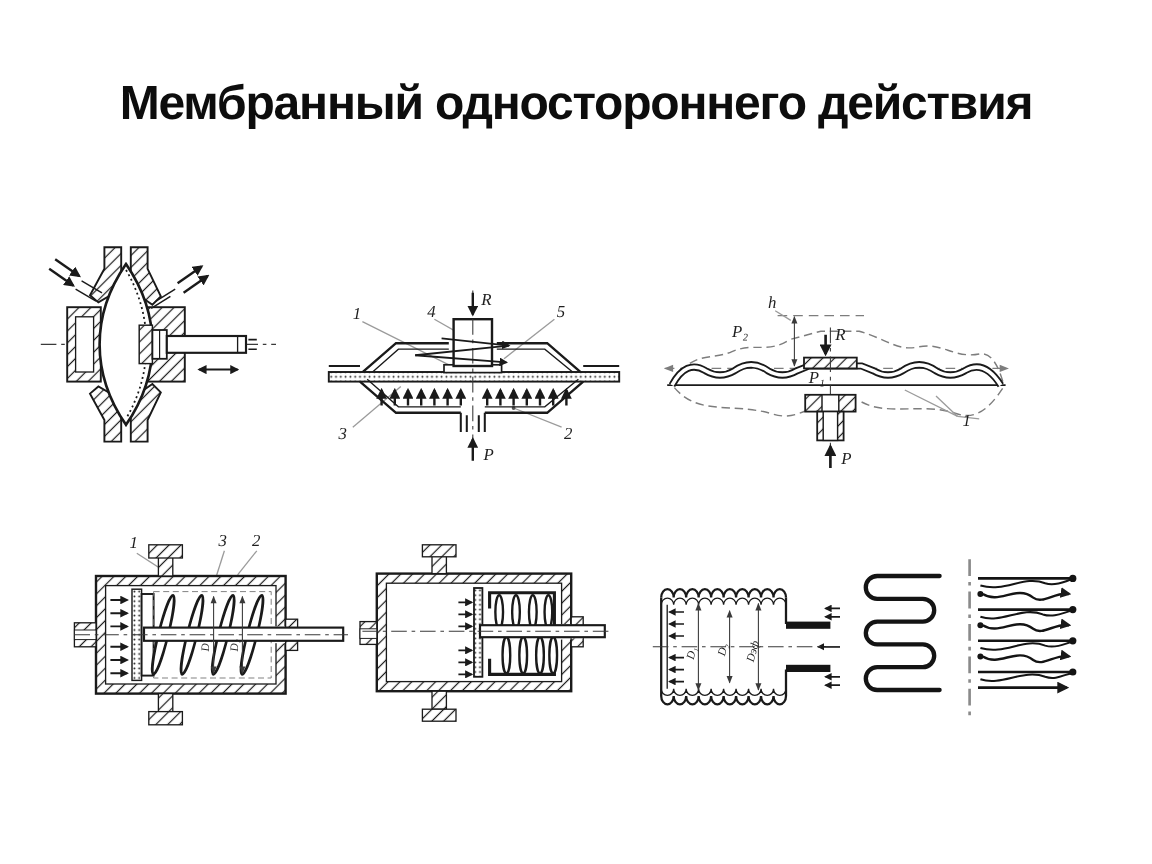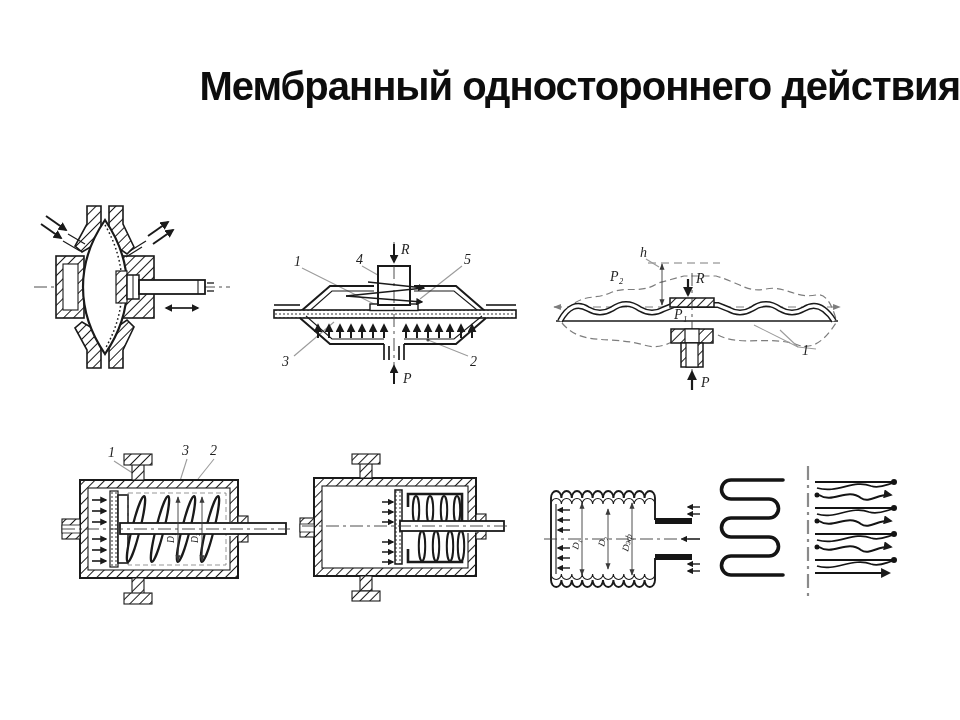--- a/index.html
+++ b/index.html
@@ -1,19 +1,19 @@
 <!DOCTYPE html>
 <html><head>
 <meta charset="utf-8">
 <style>
   html,body{margin:0;padding:0;}
   body{width:960px;height:720px;background:#ffffff;overflow:hidden;
        font-family:"Liberation Sans",sans-serif;}
   .slide{position:relative;width:960px;height:720px;background:#ffffff;}
-  .title{position:absolute;left:0;top:64px;width:960px;text-align:right;
+  .title{position:absolute;left:0;top:64px;width:960px;text-align:center;
          font-family:"Liberation Sans",sans-serif;font-weight:700;font-size:40px;
          letter-spacing:-1px;color:#0d0d0d;white-space:nowrap;}
   .fig{position:absolute;}
   
   .ink{stroke:#1a1a1a;fill:none;}
   .axis{stroke:#3a3a3a;stroke-width:0.9;fill:none;stroke-dasharray:13 4 3 4;}
   .leader{stroke:#9b9b9b;stroke-width:1.1;fill:none;}
   .dashp{stroke:#7d7d7d;stroke-width:1.2;fill:none;stroke-dasharray:7 4;}
   .lbl{font-family:"Liberation Serif","DejaVu Serif",serif;font-style:italic;
        font-size:14px;fill:#1f1f1f;}

